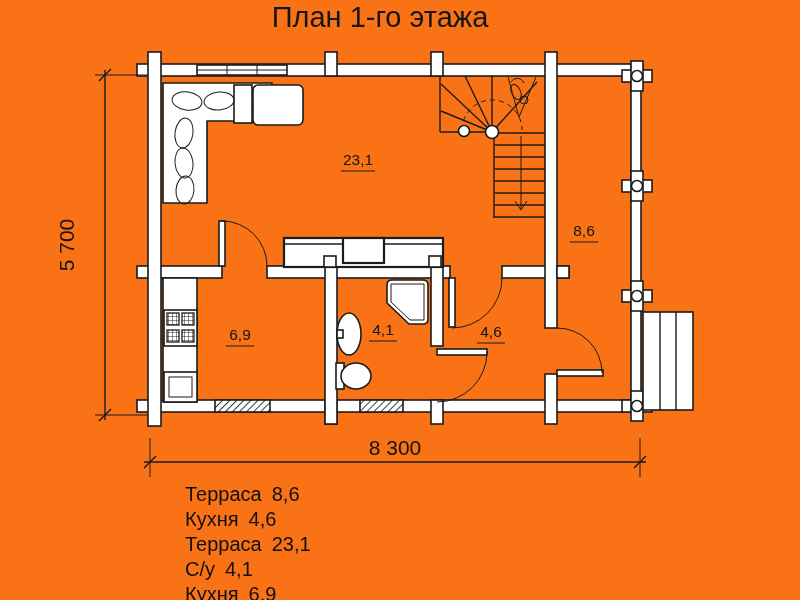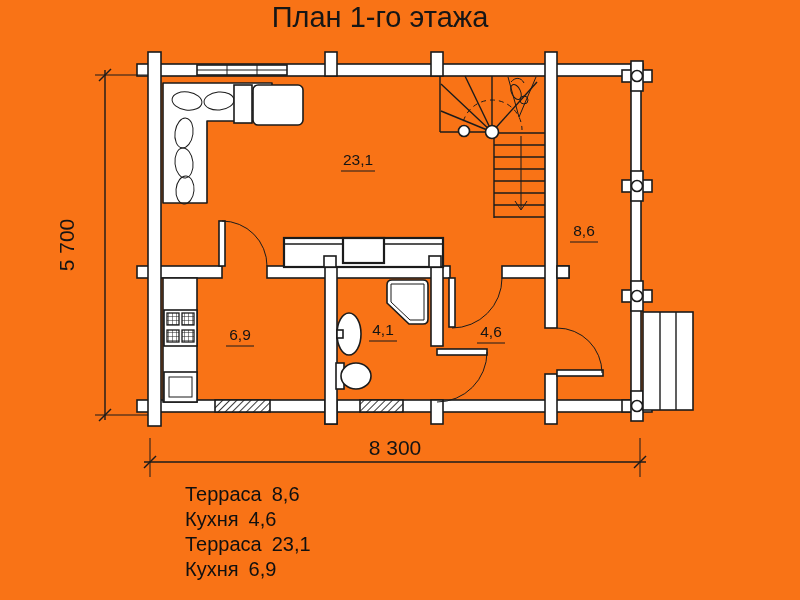--- a/index.html
+++ b/index.html
@@ -248,17 +248,20 @@
     <div class="legend-line">
       <span>Терраса</span><span>8,6</span>
     </div>
     <div class="legend-line">
       <span>Кухня</span><span>4,6</span>
     </div>
     <div class="legend-line">
       <span>Терраса</span><span>23,1</span>
     </div>
     <div class="legend-line">
+      <span>С/у</span><span>4,1</span>
+    </div>
+    <div class="legend-line">
       <span>Кухня</span><span>6,9</span>
     </div>
   </div>
 
 </div>
 
 </body></html>

